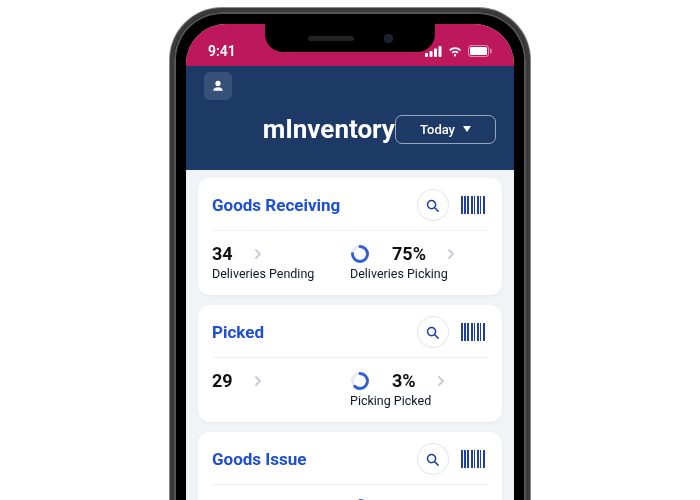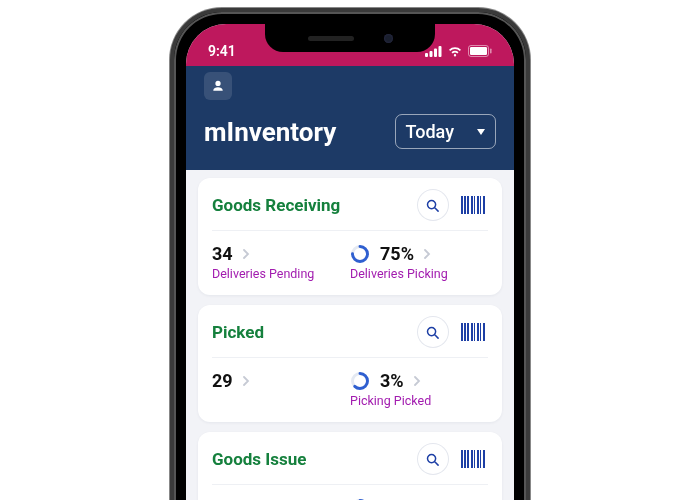--- a/index.html
+++ b/index.html
@@ -56,64 +56,64 @@
     background: #1d3a66; color:#fff;
     padding: 6px 18px 0;
     z-index:2;
   }
   .profile {
     width:28px; height:28px; border-radius:6px;
     background: rgba(255,255,255,0.12);
     display:flex; align-items:center; justify-content:center;
   }
   .title-row {
-    display:flex; align-items:center; justify-content:space-between;
+    display:flex; align-items:center; justify-content:flex-end;
     margin-top:14px;
   }
   .app-title { font-size:26px; font-weight:700; }
   .today-btn {
     border: 1px solid rgba(255,255,255,0.55);
     border-radius: 7px;
-    padding: 6px 10px;
-    font-size:18px; font-weight:500;
-    display:flex; align-items:center; gap:23px;
+    padding: 6px 24px;
+    font-size:13px; font-weight:500;
+    display:flex; align-items:center; gap:8px;
     color:#fff;
   }
   .content {
     position:absolute; top:146px; left:0; right:0; bottom:0;
     padding: 8px 12px;
     display:flex; flex-direction:column; gap:10px;
     overflow:hidden;
   }
   .card {
     background:#fff; border-radius:12px;
     padding: 12px 14px 14px;
     box-shadow: 0 1px 3px rgba(20,30,60,.06);
   }
   .card-head {
     display:flex; align-items:center; justify-content:space-between;
     padding-bottom:10px;
     border-bottom: 1px solid #eef0f4;
   }
-  .card-title { color:#15803d; font-weight:700; font-size:17px;}
+  .card-title { color:#1d4ed8; font-weight:700; font-size:17px;}
   .card-icons { display:flex; align-items:center; gap:10px;}
   .icon-btn {
     width:30px; height:30px; border-radius:50%;
     box-shadow: 0 0 0 1px #e4e7ee;
     display:flex; align-items:center; justify-content:center;
   }
   .barcode { display:flex; align-items:center; gap:1.4px; padding: 0 3px; height:30px;}
   .barcode span { width:2.2px; height:18px; background:#1d3fa5; display:block;}
   .barcode span.thin { width:1.2px;}
   .card-body { display:flex; padding-top:12px;}
   .metric { flex:1; display:flex; flex-direction:column; gap:2px;}
-  .metric-top { display:flex; align-items:center; gap:10px;}
+  .metric-top { display:flex; align-items:center; gap:22px;}
   .metric-value { font-weight:700; font-size:18px; color:#111;}
   .chev { color:#c6cad4; font-size:10px;}
-  .metric-label { font-size:12.5px; color:#a21caf;}
+  .metric-label { font-size:12.5px; color:#0f172a;}
   .ring {
     width:20px; height:20px; transform: rotate(-90deg);
   }
   .ring circle.bg { stroke:#e4e9f2;}
   .ring circle.fg { stroke:#2f5fd0; stroke-linecap:round;}
 </style>
 </head>
 <body>
 
 <div class="phone">

